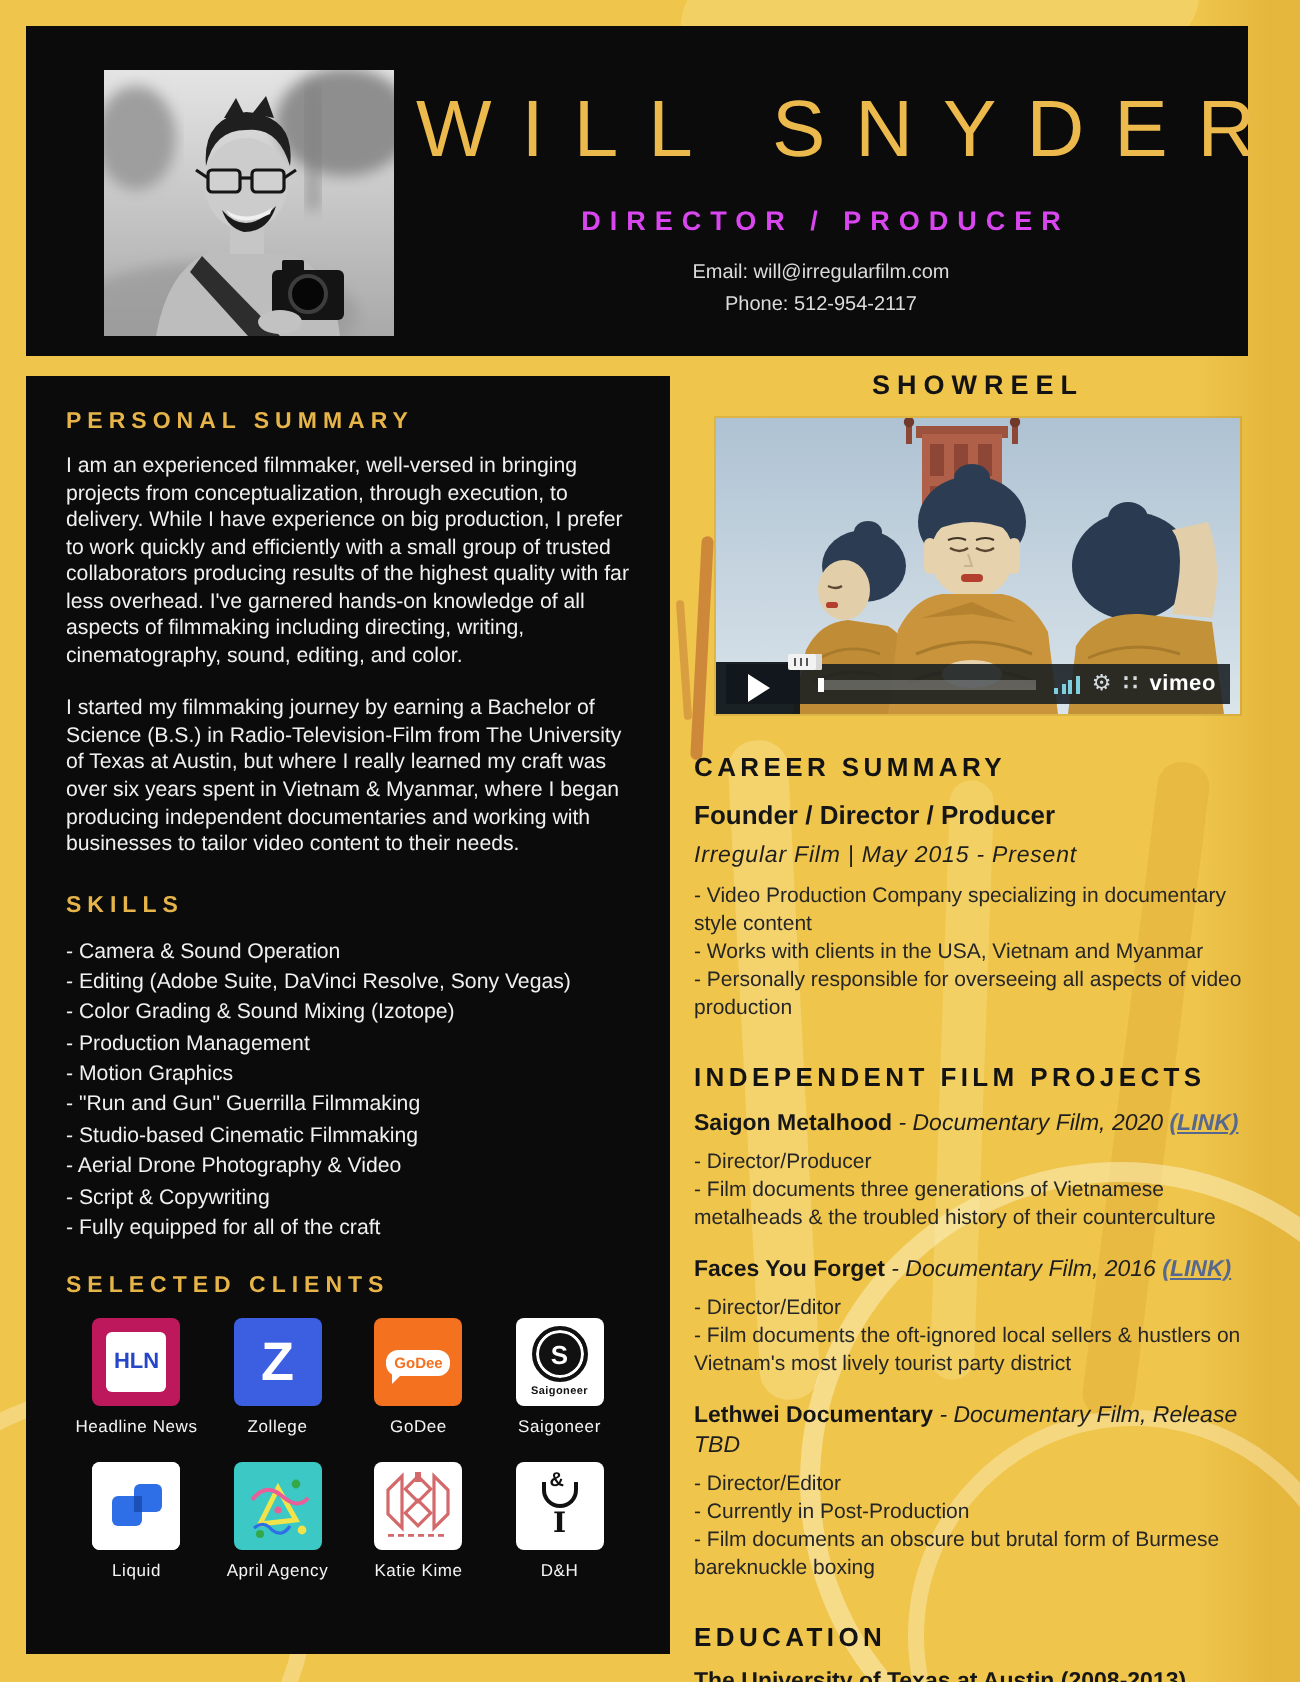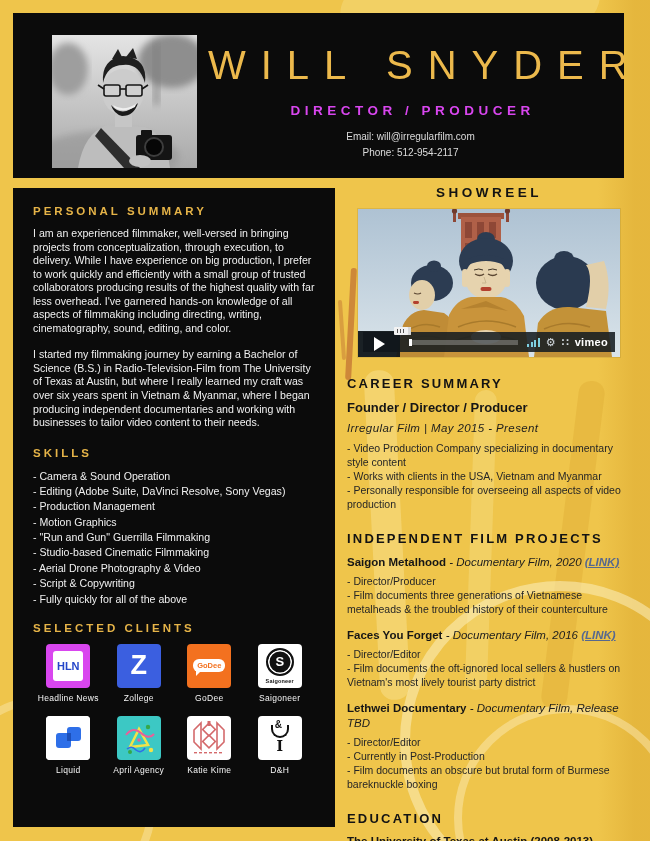--- a/index.html
+++ b/index.html
@@ -44,21 +44,21 @@
   .gold-h{color:#E6B448;font-size:11.5px;letter-spacing:3px;font-weight:700;margin:0 0 10px 0;}
   .para{font-size:10.6px;line-height:1.28;color:#F0F0F0;margin:0 0 13px 0;}
   .skills-list{margin:0 0 15px 0;font-size:10.6px;line-height:1.45;color:#F0F0F0;}
   .skills-list div{white-space:nowrap;}
   .clients-grid{display:grid;grid-template-columns:repeat(4,1fr);row-gap:13px;margin-top:2px;}
   .client{text-align:center;}
   .logo{width:44px;height:44px;margin:0 auto;border-radius:4px;position:relative;overflow:hidden;
         display:flex;align-items:center;justify-content:center;}
   .client-label{font-size:8.5px;color:#F5F5F5;margin-top:5px;letter-spacing:.3px;}
   
-  .hln{background:#d946ef;}
+  .hln{background:#be185d;}
   .hln .inner{width:30px;height:30px;background:#FFF;border-radius:3px;display:flex;
         align-items:center;justify-content:center;font-size:11px;font-weight:700;color:#2546C9;}
   .zollege{background:#3B5FE0;color:#FFF;font-size:27px;font-weight:700;}
   .godee{background:#F3711F;}
   .godee .bubble{background:#FFF;border-radius:6px;padding:2px 4px;font-size:7.5px;font-weight:700;
         color:#F3711F;position:relative;}
   .godee .bubble:after{content:"";position:absolute;left:3px;bottom:-4px;border:4px solid transparent;
         border-top-color:#FFF;border-left-color:#FFF;border-width:3px;}
   .saigoneer{background:#FFF;flex-direction:column;}
   .saigoneer .circ{width:24px;height:24px;background:#111;border-radius:50%;display:flex;
@@ -175,27 +175,28 @@
 
   <div class="left-panel">
     <div class="gold-h">PERSONAL SUMMARY</div>
     <p class="para">I am an experienced filmmaker, well-versed in bringing projects from conceptualization, through execution, to delivery. While I have experience on big production, I prefer to work quickly and efficiently with a small group of trusted collaborators producing results of the highest quality with far less overhead. I've garnered hands-on knowledge of all aspects of filmmaking including directing, writing, cinematography, sound, editing, and color.</p>
     <p class="para" style="margin-bottom:17px">I started my filmmaking journey by earning a Bachelor of Science (B.S.) in Radio-Television-Film from The University of Texas at Austin, but where I really learned my craft was over six years spent in Vietnam &amp; Myanmar, where I began producing independent documentaries and working with businesses to tailor video content to their needs.</p>
 
     <div class="gold-h">SKILLS</div>
     <div class="skills-list">
       <div>- Camera &amp; Sound Operation</div>
       <div>- Editing (Adobe Suite, DaVinci Resolve, Sony Vegas)</div>
+      <div>- Color Grading &amp; Sound Mixing (Izotope)</div>
       <div>- Production Management</div>
       <div>- Motion Graphics</div>
       <div>- "Run and Gun" Guerrilla Filmmaking</div>
       <div>- Studio-based Cinematic Filmmaking</div>
       <div>- Aerial Drone Photography &amp; Video</div>
       <div>- Script &amp; Copywriting</div>
-      <div>- Fully quickly for all of the above</div>
+      <div>- Fully equipped for all of the craft</div>
     </div>
 
     <div class="gold-h">SELECTED CLIENTS</div>
     <div class="clients-grid">
       <div class="client">
         <div class="logo hln">
           <div class="inner">HLN</div>
         </div>
         <div class="client-label">Headline News</div>
       </div>

